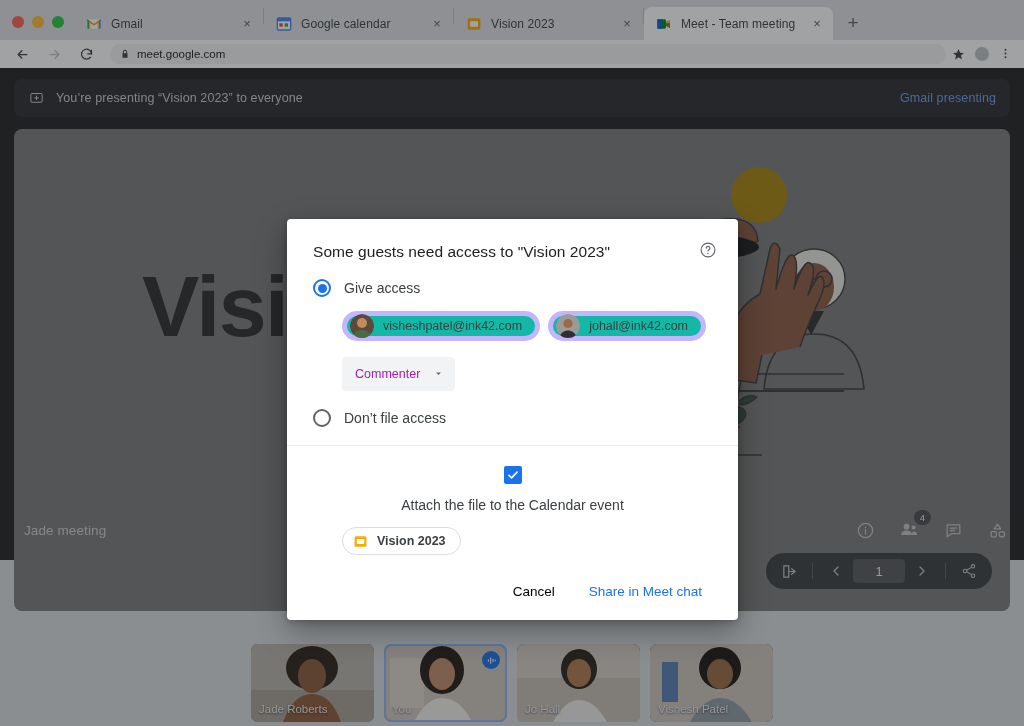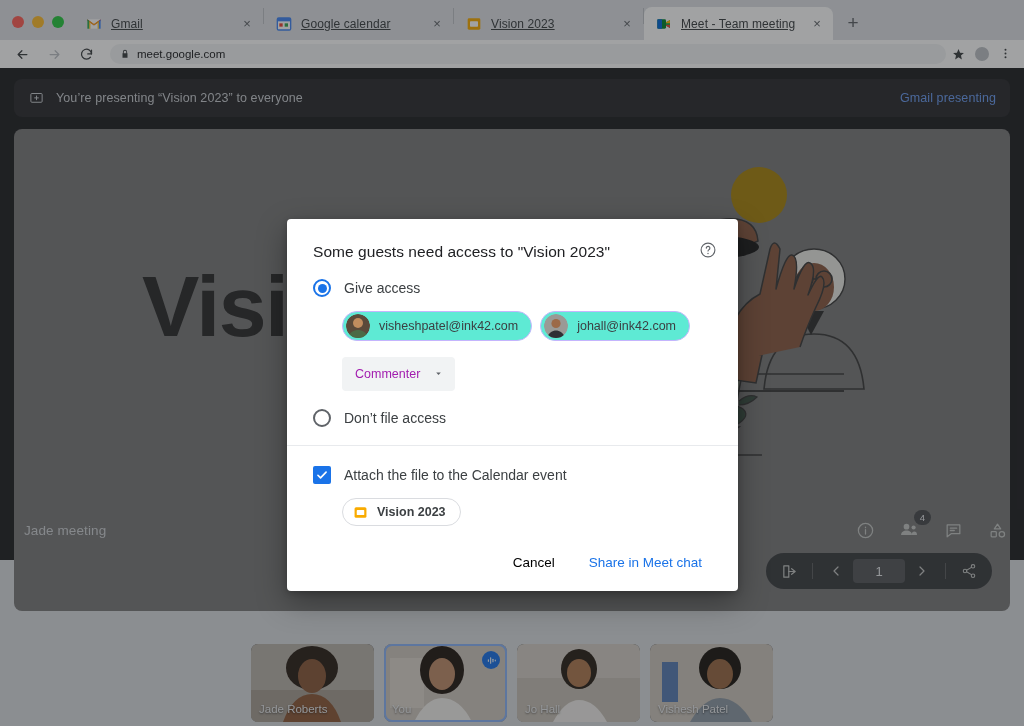--- a/index.html
+++ b/index.html
@@ -37,21 +37,21 @@
     width: 189px;
     display: flex; align-items: center;
     padding: 0 8px 0 12px;
     font-size: 12px; color: #3c4043;
     border-radius: 8px 8px 0 0;
   }
   .tab.active { background:#ffffff; }
   .tab .favicon { width:16px; height:16px; margin-right:9px; flex:0 0 16px; display:block; }
   .tab .tab-title {
     flex:1 1 auto; white-space:nowrap; overflow:hidden; text-overflow:ellipsis;
-    font-size:12px; letter-spacing:0.1px;text-decoration:underline;
+    font-size:12px; letter-spacing:0.1px;
   }
   .tab .tab-close {
     width:16px; height:16px; flex:0 0 16px;
     display:flex; align-items:center; justify-content:center;
     color:#5f6368; font-size:13px; line-height:1;
   }
   .tab-sep { width:1px; height:16px; background:#bdc1c6; align-self:center; margin-bottom:8px;}
   .newtab {
     width:28px; height:28px; margin: 0 0 3px 6px;
     display:flex; align-items:center; justify-content:center;
@@ -205,43 +205,43 @@
   }
   .radio.checked { border-color:#1a73e8; }
   .radio.checked::after {
     content:''; width:9px; height:9px; border-radius:50%; background:#1a73e8;
   }
   .radio-label { font-size:14px; color:#3c4043; }
 
   .chips { display:flex; gap:8px; margin:14px 0 0 29px; }
   .chip {
     display:flex; align-items:center; height:30px;
-    border:1px solid #c4b5fd; border-radius:16px;
-    padding: 0 13px 0 3px; background:#5eead4;
+    border:5px solid #c4b5fd; border-radius:16px;
+    padding: 0 13px 0 3px; background:#14b8a6;
   }
   .chip .cav {
     width:24px; height:24px; border-radius:50%; margin-right:9px;
     flex:0 0 24px; overflow:hidden;
   }
   .chip .ctext { font-size:12.5px; color:#3c4043; white-space:nowrap; }
 
   .role-select {
     margin: 16px 0 0 29px; height:34px; width:113px;
     background:#f1f3f4; border-radius:4px;
     display:flex; align-items:center; justify-content:space-between;
     padding: 0 11px 0 13px;
   }
   .role-select .rs-text { font-size:12.5px; color:#a21caf; }
   .role-select .rs-caret { color:#5f6368; font-size:9px; }
 
   .radio-row.second { margin-top:18px; }
 
   .divider { height:1px; background:#e8eaed; margin: 18px -26px 0 -26px; }
 
-  .check-row { display:flex; align-items:center; gap:13px; margin-top:20px; }
+  .check-row { display:flex; align-items:center; gap:13px; margin-top:20px;flex-direction:column; }
   .checkbox {
     width:18px; height:18px; border-radius:2px; background:#1a73e8; flex:0 0 18px;
     display:flex; align-items:center; justify-content:center;
   }
   .check-label { font-size:14px; color:#3c4043; }
 
   .file-chip {
     display:inline-flex; align-items:center; height:28px; margin: 14px 0 0 29px;
     border:1px solid #dadce0; border-radius:14px; padding: 0 14px 0 10px;
   }

